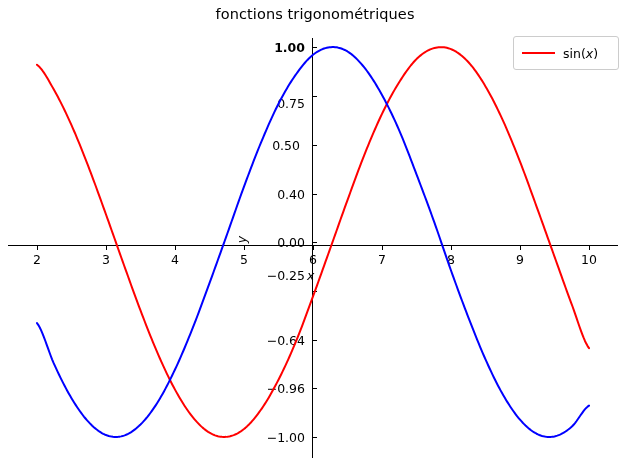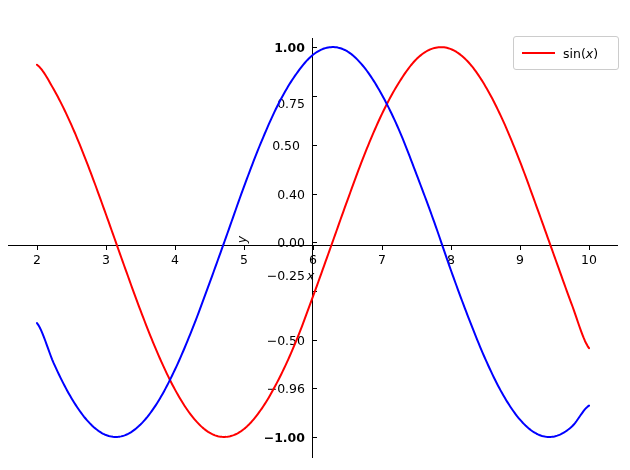--- a/index.html
+++ b/index.html
@@ -131,20 +131,21 @@
   }
   .legend-label i {
     font-style: italic;
   }
 </style>
 </head>
 <body>
 
 <div id="figure">
 
+  <div id="plot-title">fonctions trigonométriques</div>
 
   <div id="axes">
 
     <div class="spine-x"></div>
     <div class="spine-y"></div>
 
     <div class="tick-x" style="left:37px;"></div>
     <div class="tick-x" style="left:106px;"></div>
     <div class="tick-x" style="left:175px;"></div>
     <div class="tick-x" style="left:244px;"></div>
@@ -173,23 +174,23 @@
     <div class="tick-y" style="top:340px;"></div>
     <div class="tick-y" style="top:388px;"></div>
     <div class="tick-y" style="top:437px;"></div>
 
     <div class="tick-y-label" style="left:245px; top:40px;font-weight:bold;">1.00</div>
     <div class="tick-y-label" style="left:245px; top:96px;">0.75</div>
     <div class="tick-y-label" style="left:240px; top:138px;">0.50</div>
     <div class="tick-y-label" style="left:245px; top:187px;">0.40</div>
     <div class="tick-y-label" style="left:245px; top:235px;">0.00</div>
     <div class="tick-y-label" style="left:245px; top:268px;">−0.25</div>
-    <div class="tick-y-label" style="left:245px; top:333px;">−0.50</div>
+    <div class="tick-y-label" style="left:245px; top:333px;">−0.64</div>
     <div class="tick-y-label" style="left:245px; top:381px;">−0.96</div>
-    <div class="tick-y-label" style="left:245px; top:430px;font-weight:bold;">−1.00</div>
+    <div class="tick-y-label" style="left:245px; top:430px;">−1.00</div>
 
     <div class="axis-name" id="xlabel">x</div>
     <div class="axis-name" id="ylabel">y</div>
 
     <svg id="curves" width="630" height="470">
       <polyline id="curve-sin" fill="none" stroke="#ff0000" stroke-width="2" stroke-linecap="round" stroke-linejoin="round" points="37.00,64.74 38.38,65.90 39.76,67.29 41.14,68.90 42.52,70.70 43.90,72.67 45.28,74.79 46.66,77.02 48.04,79.34 49.42,81.74 50.80,84.17 52.18,86.63 53.56,89.08 54.94,91.51 56.32,94.00 57.70,96.55 59.08,99.17 60.46,101.86 61.84,104.60 63.22,107.40 64.60,110.25 65.98,113.15 67.36,116.10 68.74,119.09 70.12,122.12 71.50,125.20 72.88,128.32 74.26,131.50 75.64,134.73 77.02,138.02 78.40,141.36 79.78,144.74 81.16,148.17 82.54,151.62 83.92,155.11 85.30,158.63 86.68,162.17 88.06,165.73 89.44,169.30 90.82,172.92 92.20,176.58 93.58,180.28 94.96,184.02 96.34,187.78 97.72,191.57 99.10,195.37 100.48,199.19 101.86,203.02 103.24,206.85 104.62,210.68 106.00,214.51 107.38,218.34 108.76,222.20 110.14,226.08 111.52,229.97 112.90,233.87 114.28,237.78 115.66,241.69 117.04,245.60 118.42,249.51 119.80,253.40 121.18,257.28 122.56,261.14 123.94,264.98 125.32,268.83 126.70,272.68 128.08,276.53 129.46,280.38 130.84,284.22 132.22,288.05 133.60,291.86 134.98,295.64 136.36,299.40 137.74,303.12 139.12,306.80 140.50,310.44 141.88,314.06 143.26,317.66 144.64,321.24 146.02,324.80 147.40,328.33 148.78,331.83 150.16,335.30 151.54,338.72 152.92,342.10 154.30,345.44 155.68,348.72 157.06,351.95 158.44,355.12 159.82,358.25 161.20,361.35 162.58,364.41 163.96,367.42 165.34,370.39 166.72,373.31 168.10,376.18 169.48,378.99 170.86,381.75 172.24,384.44 173.62,387.06 175.00,389.61 176.38,392.11 177.76,394.55 179.14,396.94 180.52,399.28 181.90,401.55 183.28,403.77 184.66,405.92 186.04,408.01 187.42,410.03 188.80,411.98 190.18,413.85 191.56,415.65 192.94,417.38 194.32,419.04 195.70,420.64 197.08,422.18 198.46,423.64 199.84,425.04 201.22,426.37 202.60,427.62 203.98,428.80 205.36,429.90 206.74,430.92 208.12,431.86 209.50,432.71 210.88,433.48 212.26,434.18 213.64,434.79 215.02,435.33 216.40,435.79 217.78,436.17 219.16,436.48 220.54,436.71 221.92,436.86 223.30,436.94 224.68,436.94 226.06,436.87 227.44,436.72 228.82,436.50 230.20,436.20 231.58,435.82 232.96,435.37 234.34,434.84 235.72,434.23 237.10,433.55 238.48,432.80 239.86,431.96 241.24,431.05 242.62,430.07 244.00,429.00 245.38,427.86 246.76,426.63 248.14,425.32 249.52,423.93 250.90,422.46 252.28,420.92 253.66,419.31 255.04,417.63 256.42,415.88 257.80,414.08 259.18,412.21 260.56,410.29 261.94,408.31 263.32,406.27 264.70,404.15 266.08,401.96 267.46,399.70 268.84,397.39 270.22,395.01 271.60,392.58 272.98,390.09 274.36,387.56 275.74,384.97 277.12,382.34 278.50,379.67 279.88,376.95 281.26,374.19 282.64,371.37 284.02,368.50 285.40,365.58 286.78,362.60 288.16,359.58 289.54,356.50 290.92,353.38 292.30,350.20 293.68,346.97 295.06,343.69 296.44,340.36 297.82,336.95 299.20,333.46 300.58,329.90 301.96,326.29 303.34,322.64 304.72,318.94 306.10,315.21 307.48,311.46 308.86,307.69 310.24,303.92 311.62,300.16 313.00,296.41 314.38,292.65 315.76,288.87 317.14,285.06 318.52,281.24 319.90,277.40 321.28,273.55 322.66,269.70 324.04,265.83 325.42,261.96 326.80,258.09 328.18,254.22 329.56,250.36 330.94,246.51 332.32,242.64 333.70,238.75 335.08,234.86 336.46,230.97 337.84,227.07 339.22,223.17 340.60,219.28 341.98,215.41 343.36,211.54 344.74,207.70 346.12,203.87 347.50,200.08 348.88,196.29 350.26,192.49 351.64,188.70 353.02,184.91 354.40,181.14 355.78,177.38 357.16,173.65 358.54,169.95 359.92,166.29 361.30,162.67 362.68,159.10 364.06,155.59 365.44,152.14 366.82,148.72 368.20,145.33 369.58,141.98 370.96,138.67 372.34,135.40 373.72,132.17 375.10,128.99 376.48,125.85 377.86,122.77 379.24,119.75 380.62,116.79 382.00,113.89 383.38,111.04 384.76,108.24 386.14,105.50 387.52,102.80 388.90,100.16 390.28,97.57 391.66,95.04 393.04,92.56 394.42,90.13 395.80,87.76 397.18,85.45 398.56,83.20 399.94,81.01 401.32,78.85 402.70,76.74 404.08,74.68 405.46,72.67 406.84,70.71 408.22,68.82 409.60,67.00 410.98,65.25 412.36,63.58 413.74,61.99 415.12,60.50 416.50,59.09 417.88,57.77 419.26,56.53 420.64,55.37 422.02,54.29 423.40,53.28 424.78,52.35 426.16,51.50 427.54,50.72 428.92,50.02 430.30,49.40 431.68,48.85 433.06,48.38 434.44,47.98 435.82,47.66 437.20,47.41 438.58,47.24 439.96,47.15 441.34,47.13 442.72,47.19 444.10,47.33 445.48,47.54 446.86,47.83 448.24,48.19 449.62,48.63 451.00,49.14 452.38,49.74 453.76,50.41 455.14,51.16 456.52,51.98 457.90,52.88 459.28,53.86 460.66,54.91 462.04,56.04 463.42,57.24 464.80,58.51 466.18,59.86 467.56,61.28 468.94,62.77 470.32,64.35 471.70,66.00 473.08,67.74 474.46,69.55 475.84,71.44 477.22,73.39 478.60,75.41 479.98,77.50 481.36,79.64 482.74,81.84 484.12,84.09 485.50,86.39 486.88,88.75 488.26,91.18 489.64,93.67 491.02,96.22 492.40,98.84 493.78,101.51 495.16,104.24 496.54,107.02 497.92,109.85 499.30,112.73 500.68,115.66 502.06,118.62 503.44,121.64 504.82,124.71 506.20,127.85 507.58,131.04 508.96,134.28 510.34,137.58 511.72,140.91 513.10,144.29 514.48,147.71 515.86,151.16 517.24,154.63 518.62,158.14 520.00,161.66 521.38,165.22 522.76,168.84 524.14,172.50 525.52,176.20 526.90,179.94 528.28,183.70 529.66,187.49 531.04,191.29 532.42,195.11 533.80,198.93 535.18,202.75 536.56,206.56 537.94,210.36 539.32,214.18 540.70,218.01 542.08,221.86 543.46,225.71 544.84,229.58 546.22,233.45 547.60,237.32 548.98,241.19 550.36,245.06 551.74,248.93 553.12,252.78 554.50,256.63 555.88,260.47 557.26,264.34 558.64,268.21 560.02,272.08 561.40,275.96 562.78,279.83 564.16,283.68 565.54,287.52 566.92,291.33 568.30,295.11 569.68,298.86 571.06,302.56 572.44,306.26 573.82,310.11 575.20,314.10 576.58,318.16 577.96,322.24 579.34,326.27 580.72,330.19 582.10,333.95 583.48,337.48 584.86,340.71 586.24,343.60 587.62,346.08 589.00,348.08"></polyline>
       <polyline id="curve-cos" fill="none" stroke="#0000ff" stroke-width="2" stroke-linecap="round" stroke-linejoin="round" points="37.00,323.12 38.38,325.05 39.76,327.48 41.14,330.34 42.52,333.56 43.90,337.04 45.28,340.74 46.66,344.55 48.04,348.42 49.42,352.27 50.80,356.02 52.18,359.59 53.56,362.91 54.94,365.96 56.32,368.92 57.70,371.85 59.08,374.73 60.46,377.57 61.84,380.36 63.22,383.09 64.60,385.77 65.98,388.39 67.36,390.94 68.74,393.43 70.12,395.85 71.50,398.19 72.88,400.48 74.26,402.70 75.64,404.87 77.02,406.98 78.40,409.02 79.78,411.01 81.16,412.92 82.54,414.77 83.92,416.55 85.30,418.25 86.68,419.88 88.06,421.43 89.44,422.91 90.82,424.32 92.20,425.66 93.58,426.93 94.96,428.13 96.34,429.27 97.72,430.32 99.10,431.31 100.48,432.21 101.86,433.04 103.24,433.79 104.62,434.46 106.00,435.05 107.38,435.56 108.76,435.99 110.14,436.34 111.52,436.61 112.90,436.81 114.28,436.93 115.66,436.98 117.04,436.94 118.42,436.83 119.80,436.64 121.18,436.37 122.56,436.03 123.94,435.61 125.32,435.10 126.70,434.52 128.08,433.85 129.46,433.11 130.84,432.29 132.22,431.39 133.60,430.42 134.98,429.38 136.36,428.27 137.74,427.09 139.12,425.84 140.50,424.52 141.88,423.13 143.26,421.67 144.64,420.13 146.02,418.52 147.40,416.84 148.78,415.08 150.16,413.26 151.54,411.38 152.92,409.42 154.30,407.41 155.68,405.33 157.06,403.19 158.44,400.99 159.82,398.71 161.20,396.36 162.58,393.93 163.96,391.44 165.34,388.89 166.72,386.27 168.10,383.60 169.48,380.88 170.86,378.11 172.24,375.29 173.62,372.43 175.00,369.53 176.38,366.58 177.76,363.57 179.14,360.51 180.52,357.39 181.90,354.22 183.28,351.00 184.66,347.74 186.04,344.44 187.42,341.10 188.80,337.72 190.18,334.32 191.56,330.89 192.94,327.43 194.32,323.92 195.70,320.35 197.08,316.74 198.46,313.10 199.84,309.41 201.22,305.70 202.60,301.96 203.98,298.21 205.36,294.45 206.74,290.68 208.12,286.91 209.50,283.14 210.88,279.38 212.26,275.59 213.64,271.78 215.02,267.96 216.40,264.13 217.78,260.28 219.16,256.43 220.54,252.57 221.92,248.70 223.30,244.84 224.68,240.97 226.06,237.11 227.44,233.24 228.82,229.35 230.20,225.44 231.58,221.51 232.96,217.58 234.34,213.64 235.72,209.71 237.10,205.79 238.48,201.89 239.86,198.02 241.24,194.17 242.62,190.37 244.00,186.62 245.38,182.90 246.76,179.19 248.14,175.49 249.52,171.82 250.90,168.17 252.28,164.55 253.66,160.96 255.04,157.40 256.42,153.89 257.80,150.42 259.18,147.00 260.56,143.63 261.94,140.31 263.32,137.02 264.70,133.76 266.08,130.54 267.46,127.35 268.84,124.21 270.22,121.11 271.60,118.06 272.98,115.07 274.36,112.14 275.74,109.27 277.12,106.47 278.50,103.74 279.88,101.08 281.26,98.48 282.64,95.94 284.02,93.45 285.40,91.02 286.78,88.65 288.16,86.35 289.54,84.09 290.92,81.90 292.30,79.77 293.68,77.69 295.06,75.68 296.44,73.72 297.82,71.80 299.20,69.93 300.58,68.11 301.96,66.34 303.34,64.64 304.72,63.00 306.10,61.43 307.48,59.94 308.86,58.52 310.24,57.19 311.62,55.95 313.00,54.80 314.38,53.74 315.76,52.76 317.14,51.86 318.52,51.04 319.90,50.30 321.28,49.64 322.66,49.05 324.04,48.55 325.42,48.11 326.80,47.76 328.18,47.48 329.56,47.27 330.94,47.14 332.32,47.08 333.70,47.10 335.08,47.19 336.46,47.35 337.84,47.60 339.22,47.92 340.60,48.31 341.98,48.79 343.36,49.34 344.74,49.98 346.12,50.69 347.50,51.49 348.88,52.36 350.26,53.33 351.64,54.39 353.02,55.52 354.40,56.73 355.78,58.02 357.16,59.39 358.54,60.82 359.92,62.32 361.30,63.89 362.68,65.51 364.06,67.20 365.44,68.94 366.82,70.75 368.20,72.64 369.58,74.60 370.96,76.63 372.34,78.72 373.72,80.88 375.10,83.09 376.48,85.36 377.86,87.69 379.24,90.07 380.62,92.50 382.00,94.97 383.38,97.49 384.76,100.07 386.14,102.71 387.52,105.40 388.90,108.15 390.28,110.95 391.66,113.80 393.04,116.71 394.42,119.67 395.80,122.69 397.18,125.76 398.56,128.88 399.94,132.06 401.32,135.32 402.70,138.66 404.08,142.06 405.46,145.53 406.84,149.05 408.22,152.61 409.60,156.20 410.98,159.82 412.36,163.45 413.74,167.08 415.12,170.71 416.50,174.34 417.88,177.95 419.26,181.58 420.64,185.23 422.02,188.88 423.40,192.56 424.78,196.25 426.16,199.96 427.54,203.69 428.92,207.44 430.30,211.21 431.68,215.01 433.06,218.83 434.44,222.68 435.82,226.58 437.20,230.53 438.58,234.52 439.96,238.53 441.34,242.56 442.72,246.61 444.10,250.65 445.48,254.67 446.86,258.68 448.24,262.65 449.62,266.59 451.00,270.47 452.38,274.32 453.76,278.15 455.14,281.97 456.52,285.76 457.90,289.54 459.28,293.30 460.66,297.03 462.04,300.74 463.42,304.43 464.80,308.08 466.18,311.70 467.56,315.29 468.94,318.85 470.32,322.40 471.70,325.93 473.08,329.44 474.46,332.93 475.84,336.39 477.22,339.82 478.60,343.20 479.98,346.55 481.36,349.84 482.74,353.08 484.12,356.27 485.50,359.39 486.88,362.46 488.26,365.50 489.64,368.49 491.02,371.44 492.40,374.34 493.78,377.20 495.16,380.00 496.54,382.74 497.92,385.42 499.30,388.04 500.68,390.60 502.06,393.08 503.44,395.49 504.82,397.85 506.20,400.15 507.58,402.39 508.96,404.58 510.34,406.70 511.72,408.76 513.10,410.75 514.48,412.67 515.86,414.53 517.24,416.31 518.62,418.01 520.00,419.64 521.38,421.20 522.76,422.70 524.14,424.13 525.52,425.49 526.90,426.78 528.28,428.00 529.66,429.15 531.04,430.22 532.42,431.22 533.80,432.14 535.18,432.97 536.56,433.73 537.94,434.40 539.32,434.99 540.70,435.51 542.08,435.95 543.46,436.31 544.84,436.59 546.22,436.80 547.60,436.93 548.98,436.98 550.36,436.96 551.74,436.85 553.12,436.67 554.50,436.42 555.88,436.08 557.26,435.66 558.64,435.16 560.02,434.58 561.40,433.93 562.78,433.20 564.16,432.39 565.54,431.51 566.92,430.56 568.30,429.53 569.68,428.44 571.06,427.27 572.44,426.01 573.82,424.53 575.20,422.84 576.58,420.99 577.96,419.04 579.34,417.04 580.72,415.02 582.10,413.06 583.48,411.18 584.86,409.45 586.24,407.91 587.62,406.61 589.00,405.61"></polyline>
     </svg>
 
   </div>

